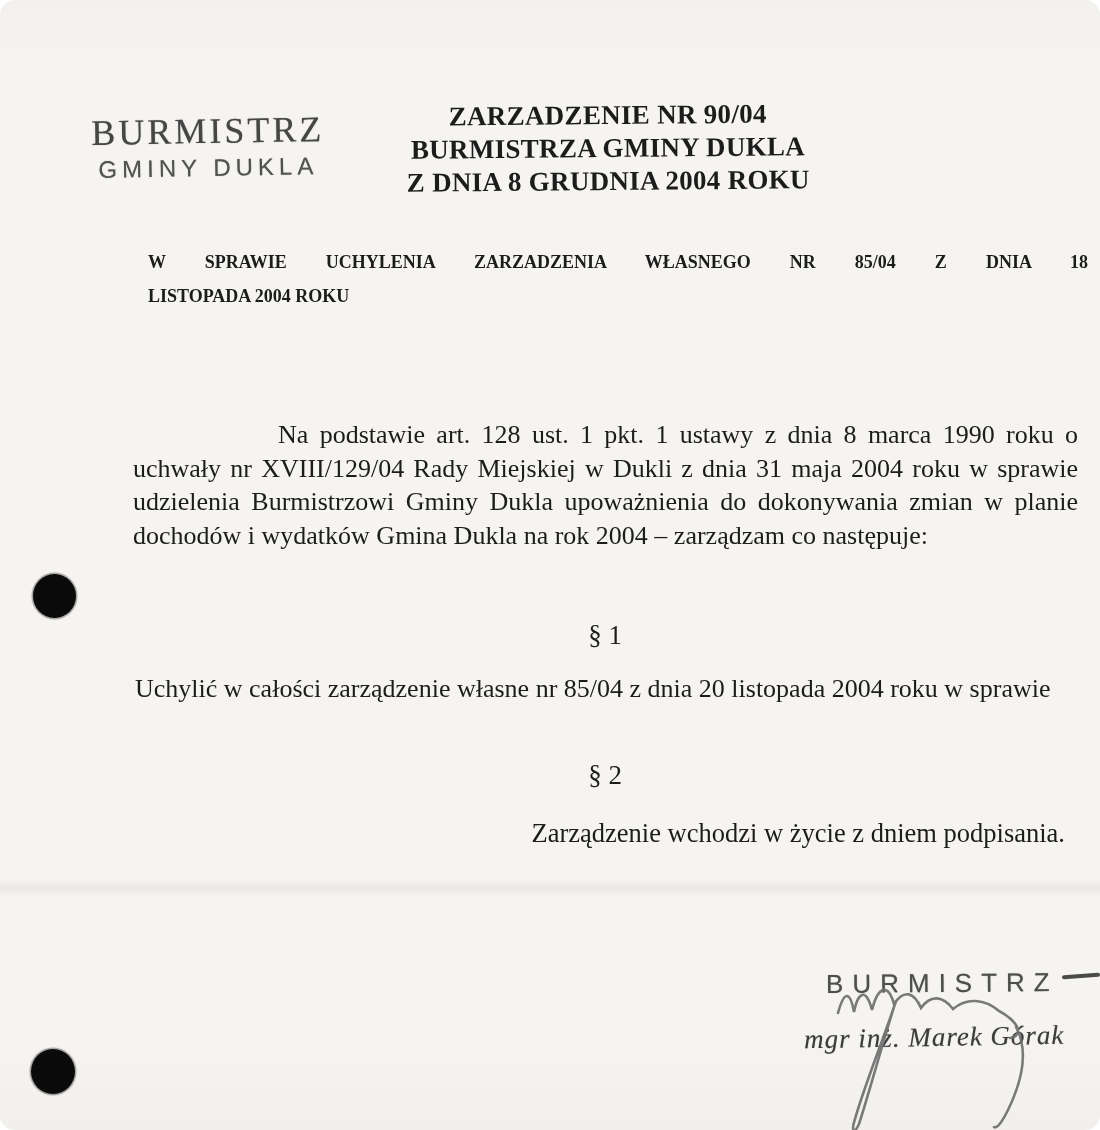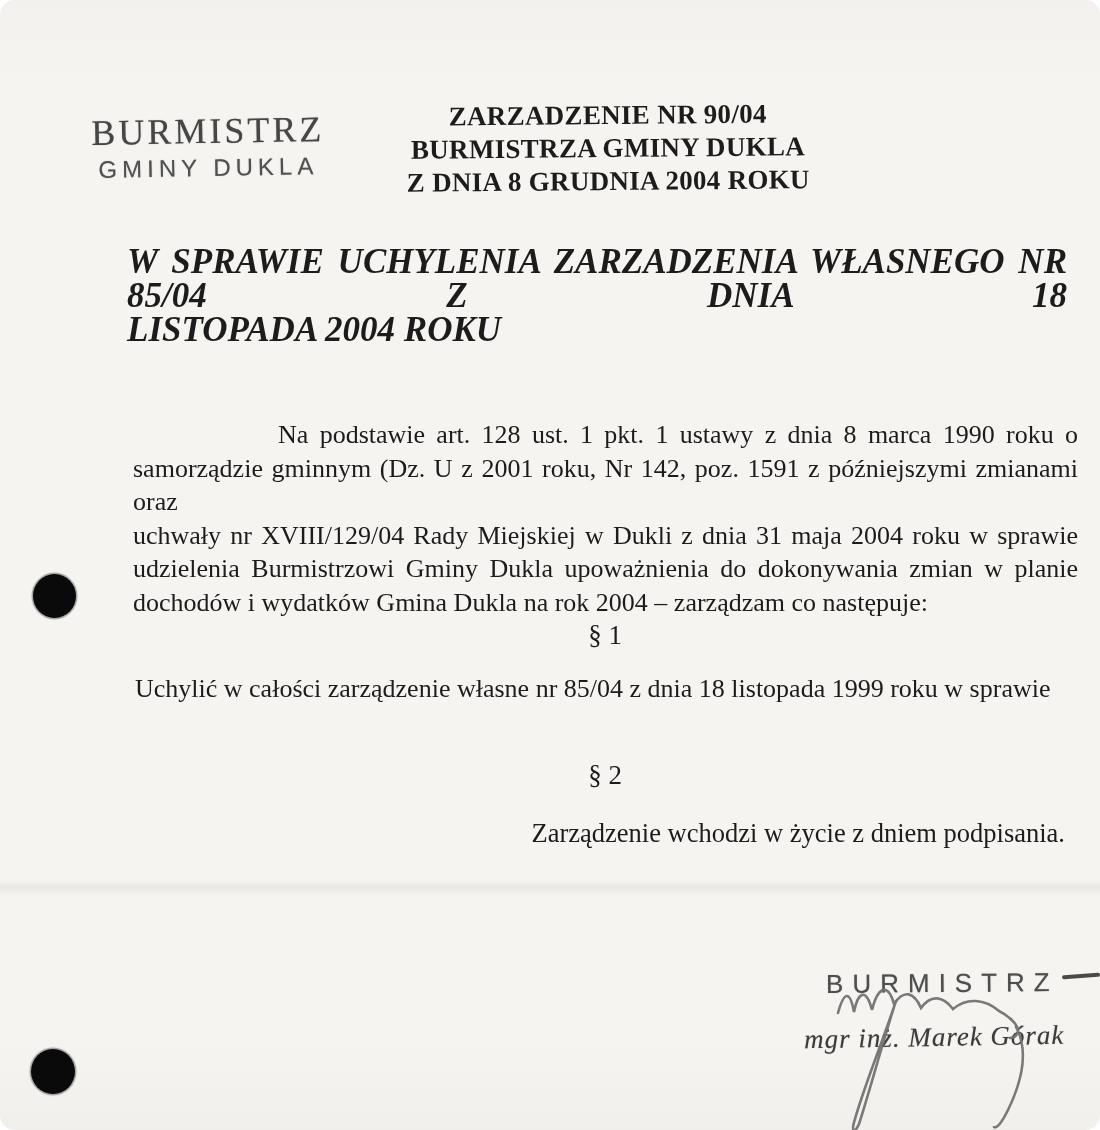--- a/index.html
+++ b/index.html
@@ -22,21 +22,21 @@
   
   .office-stamp{position:absolute;left:88px;top:110px;width:240px;text-align:center;transform:rotate(-1deg);color:#464646;}
   .office-stamp .l1{font-family:"Liberation Serif",serif;font-size:36px;letter-spacing:3px;font-weight:500;text-shadow:0 0 1px rgba(70,70,70,.55);}
   .office-stamp .l2{font-family:"Liberation Sans",sans-serif;font-size:24px;letter-spacing:5px;color:#515151;margin-top:2px;text-shadow:0 0 1px rgba(80,80,80,.5);}
 
   
   .title-block{position:absolute;left:398px;top:99px;width:420px;text-align:center;
     font-weight:bold;font-size:27px;line-height:33px;transform:rotate(-0.5deg);letter-spacing:.3px;}
 
   
-  .subject{position:absolute;left:127px;top:245px;width:940px;font-weight:bold;font-size:35px;line-height:34px;font-style:italic;}
+  .subject{position:absolute;left:148px;top:245px;width:940px;font-weight:bold;font-size:18px;line-height:34px;}
   .subject .j{text-align:justify;text-align-last:justify;}
 
   
   .preamble{position:absolute;left:133px;top:418px;width:945px;font-size:26px;line-height:33.5px;}
   .preamble .indent{padding-left:145px;}
   .preamble .j{text-align:justify;text-align-last:justify;}
 
   .sec-heading{position:absolute;left:135px;width:940px;text-align:center;font-size:27px;}
   .s1{top:620px;}
   .s2{top:760px;}
@@ -75,30 +75,29 @@
     <div>Z DNIA 8 GRUDNIA 2004 ROKU</div>
   </div>
 
   <div class="subject">
     <div class="j">W SPRAWIE UCHYLENIA ZARZADZENIA WŁASNEGO NR 85/04 Z DNIA 18</div>
     <div>LISTOPADA 2004 ROKU</div>
   </div>
 
   <div class="preamble">
     <div class="indent j">Na podstawie art. 128 ust. 1 pkt. 1 ustawy z dnia 8 marca 1990 roku o</div>
-    <div class="j">samorządzie gminnym (Dz. U z 2001 roku, Nr 142, poz. 1591 z późniejszymi zmianami oraz</div>
     <div class="j">uchwały nr XVIII/129/04 Rady Miejskiej w Dukli z dnia 31 maja 2004 roku w sprawie</div>
     <div class="j">udzielenia Burmistrzowi Gminy Dukla upoważnienia do dokonywania zmian w planie</div>
     <div>dochodów i wydatków Gmina Dukla na rok 2004 – zarządzam co następuje:</div>
   </div>
 
   <div class="sec-heading s1">§ 1</div>
 
   <div class="para1">
-    <div>Uchylić w całości zarządzenie własne nr 85/04 z dnia 18 listopada 1999 roku w sprawie</div>
+    <div>Uchylić w całości zarządzenie własne nr 85/04 z dnia 20 listopada 2004 roku w sprawie</div>
   </div>
 
   <div class="sec-heading s2">§ 2</div>
 
   <div class="para2">Zarządzenie wchodzi w życie z dniem podpisania.</div>
 
   <div class="scan-band"></div>
 
   <div class="sig-stamp">BURMISTRZ</div>
   <div class="sig-name">mgr inż. Marek Górak</div>

